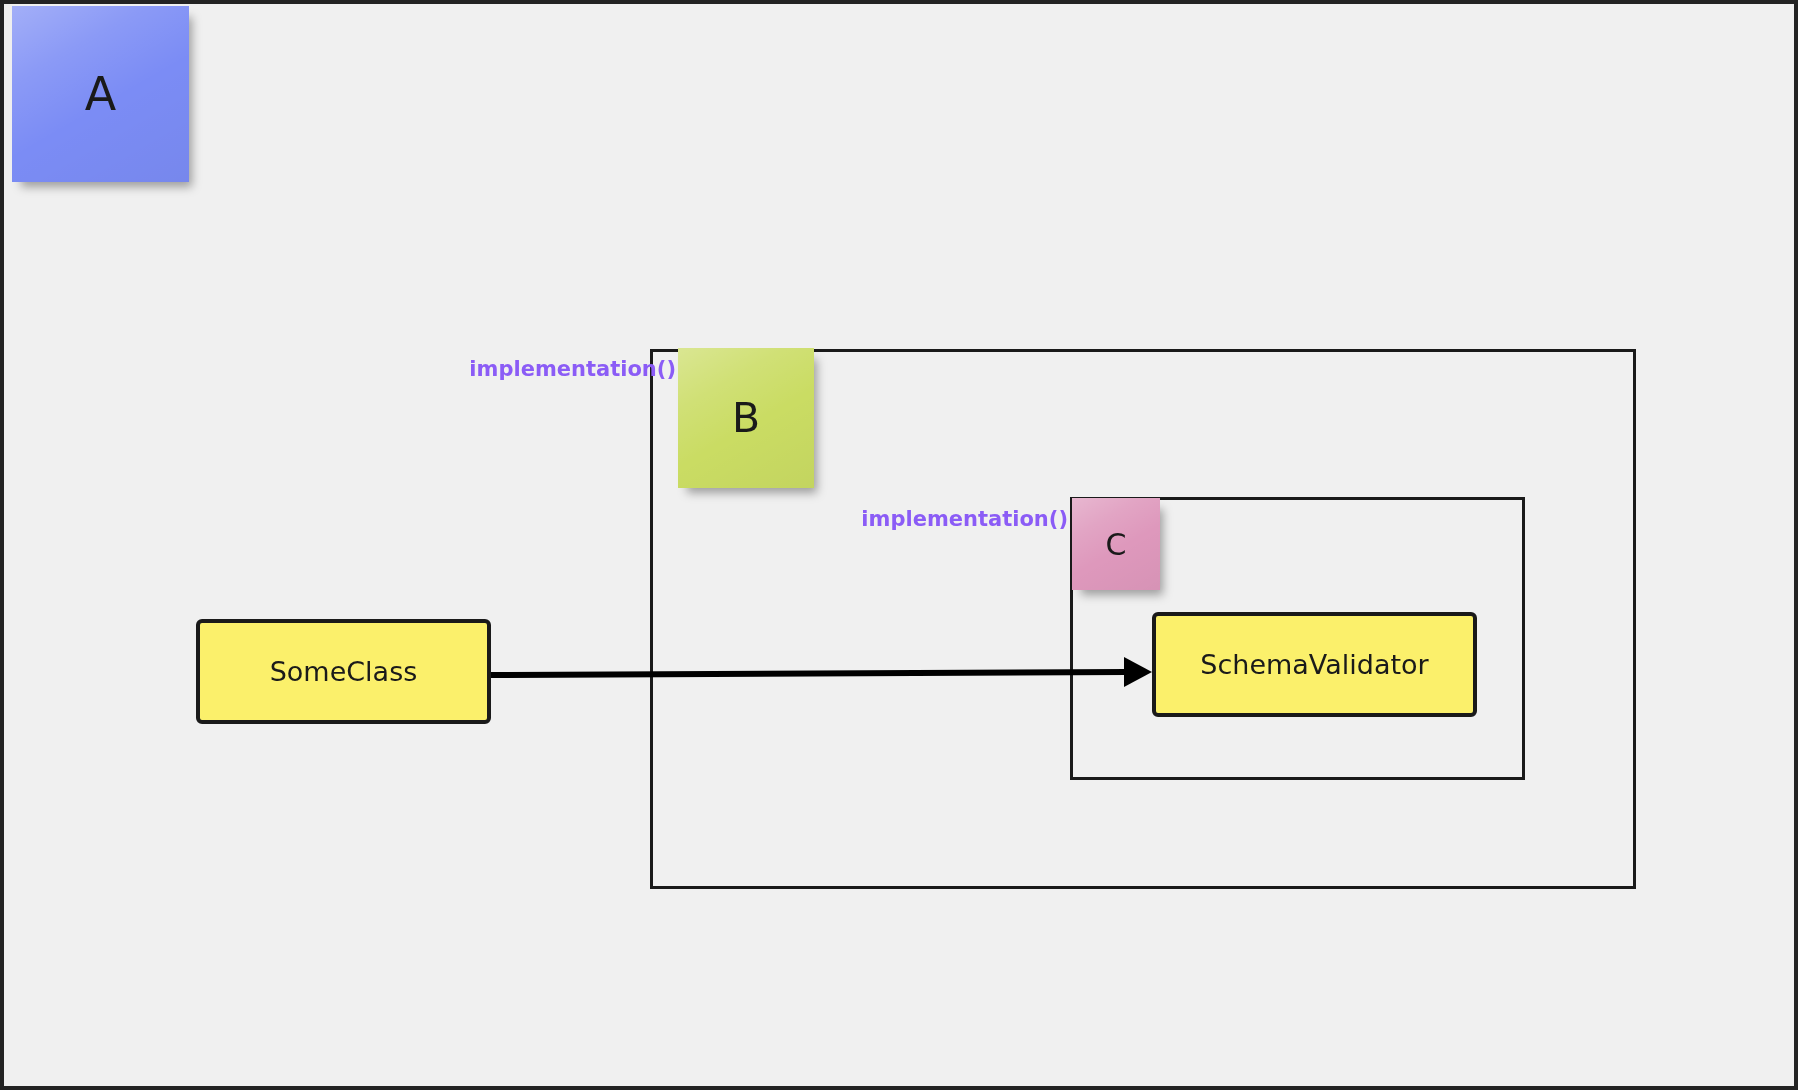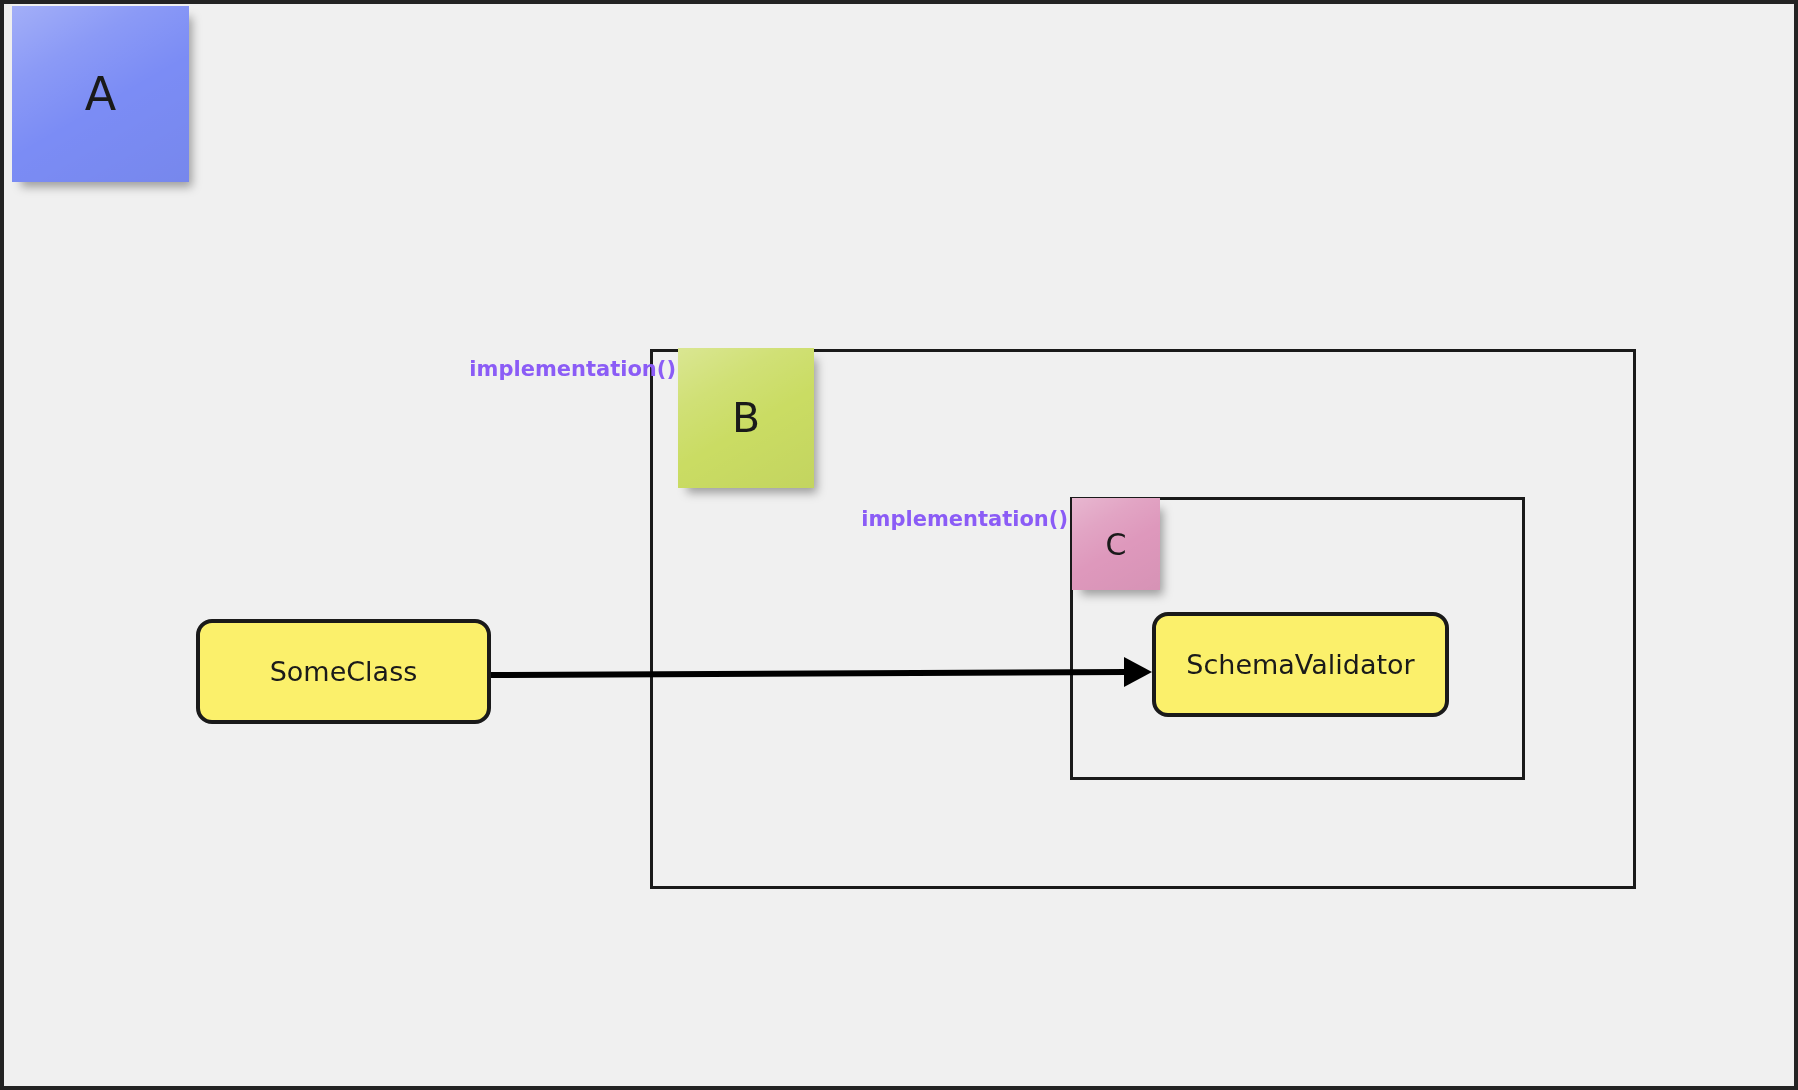--- a/index.html
+++ b/index.html
@@ -115,37 +115,37 @@
     top: 503px;
     width: 284px;
   }
 
   
   .class-node {
     position: absolute;
     box-sizing: border-box;
     background: #fbf06b;
     border: 4px solid #1a1a1a;
-    border-radius: 16px;
+    border-radius: 6px;
     display: flex;
     align-items: center;
     justify-content: center;
     font-size: 27px;
     color: #1a1a1a;
   }
   #node-someclass {
     left: 192px;
     top: 615px;
     width: 295px;
     height: 105px;
   }
   #node-schemavalidator {
     left: 1148px;
     top: 608px;
-    width: 297px;
+    width: 325px;
     height: 105px;
   }
 
   
   #edge-arrow {
     position: absolute;
     left: 480px;
     top: 640px;
     width: 680px;
     height: 60px;

